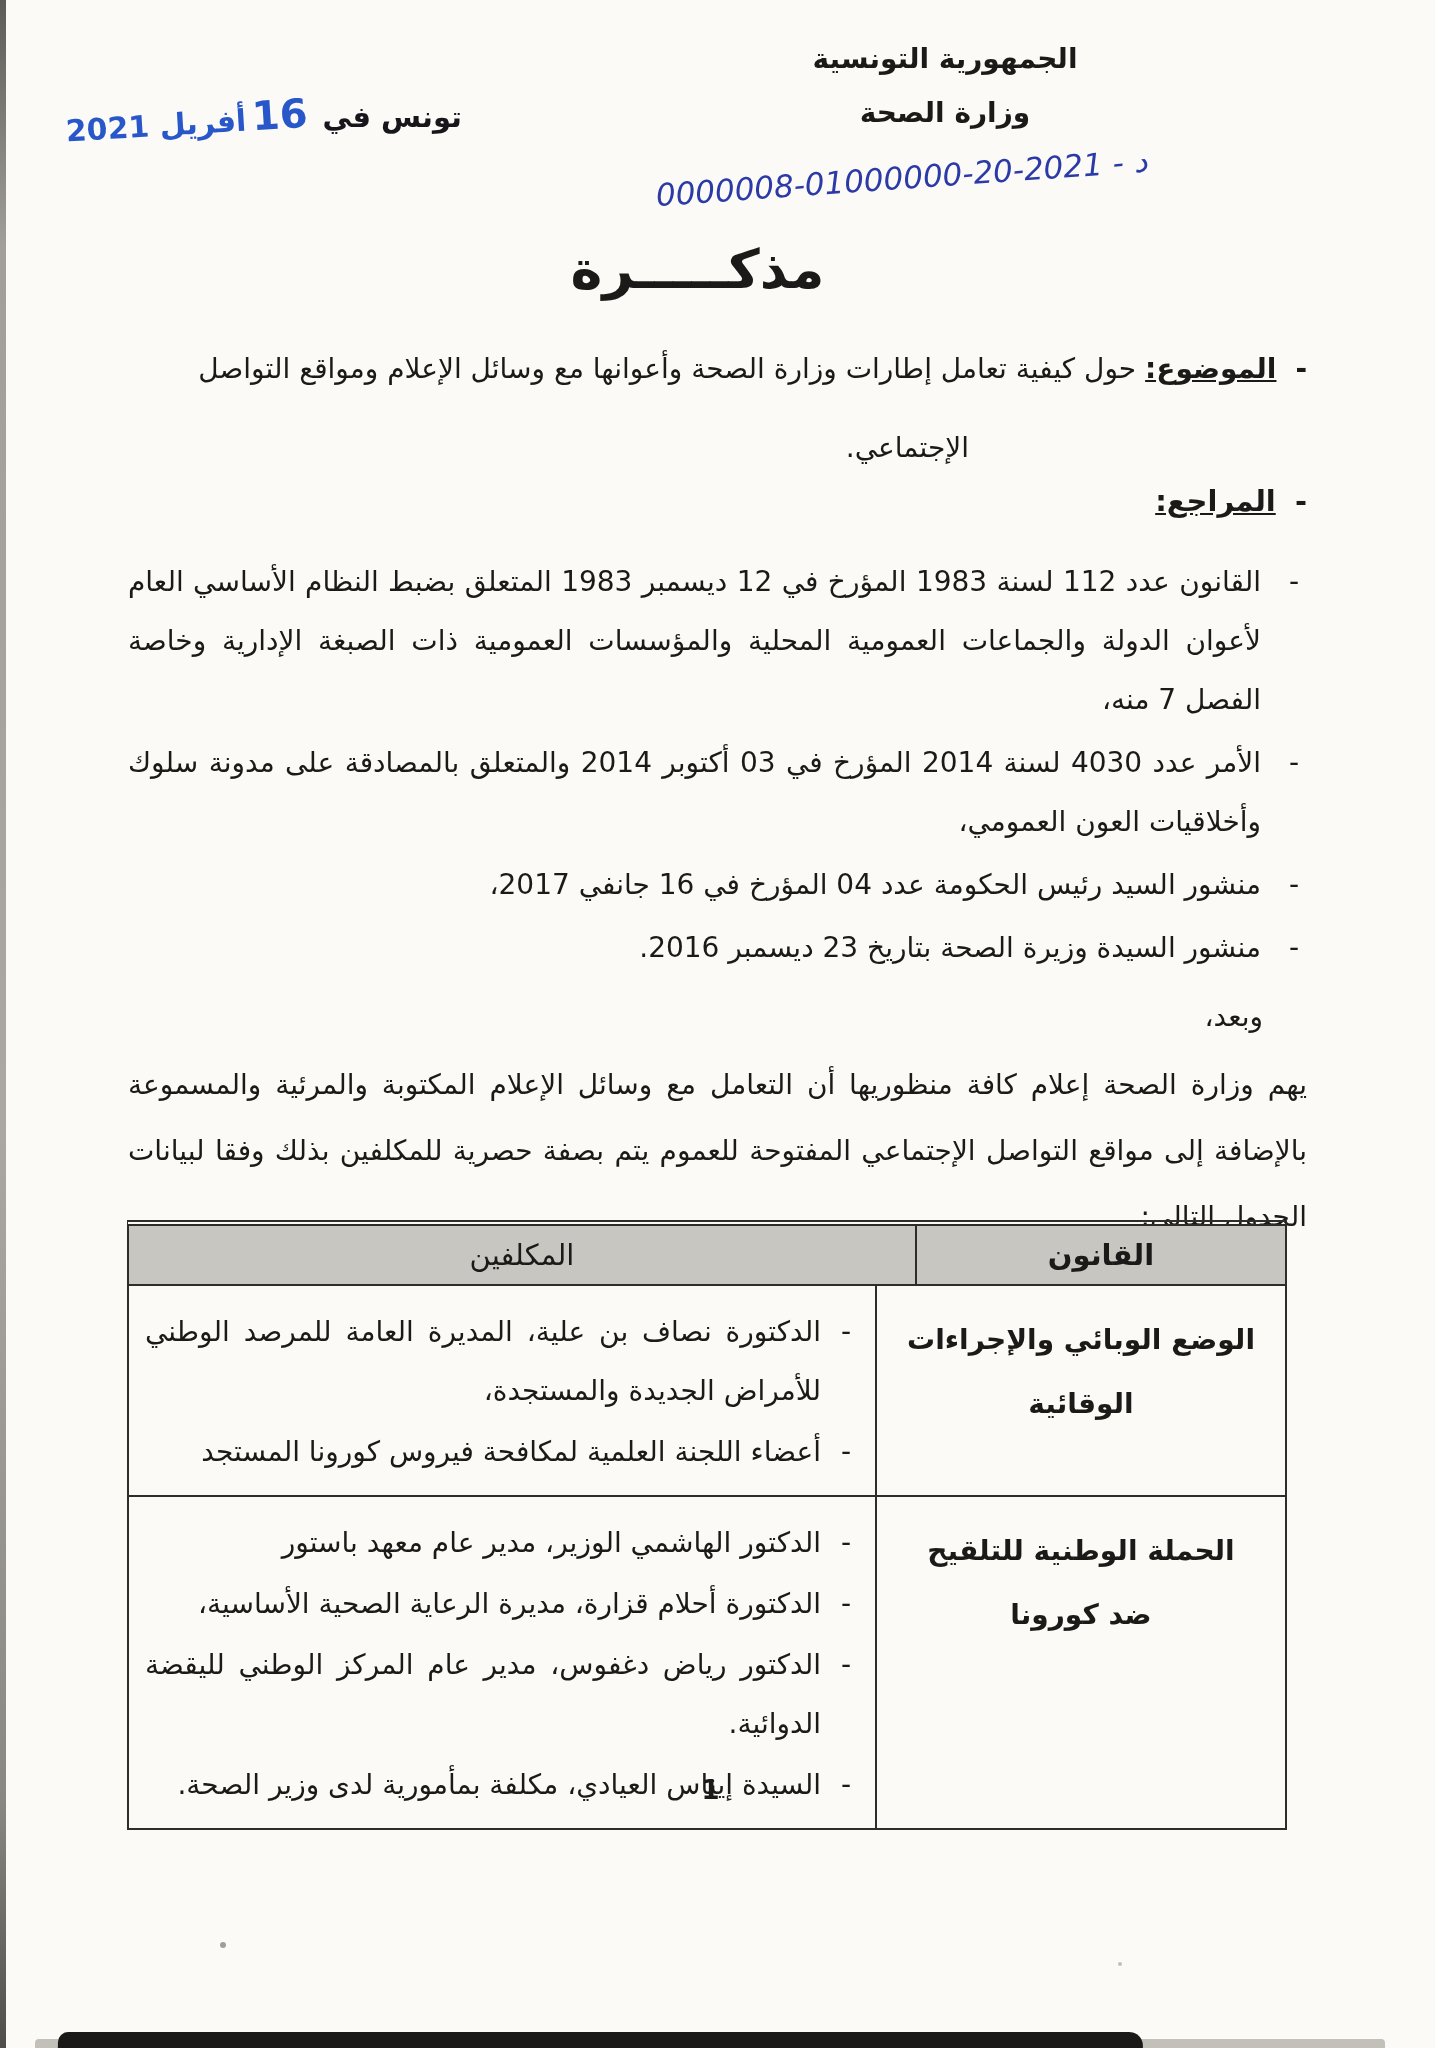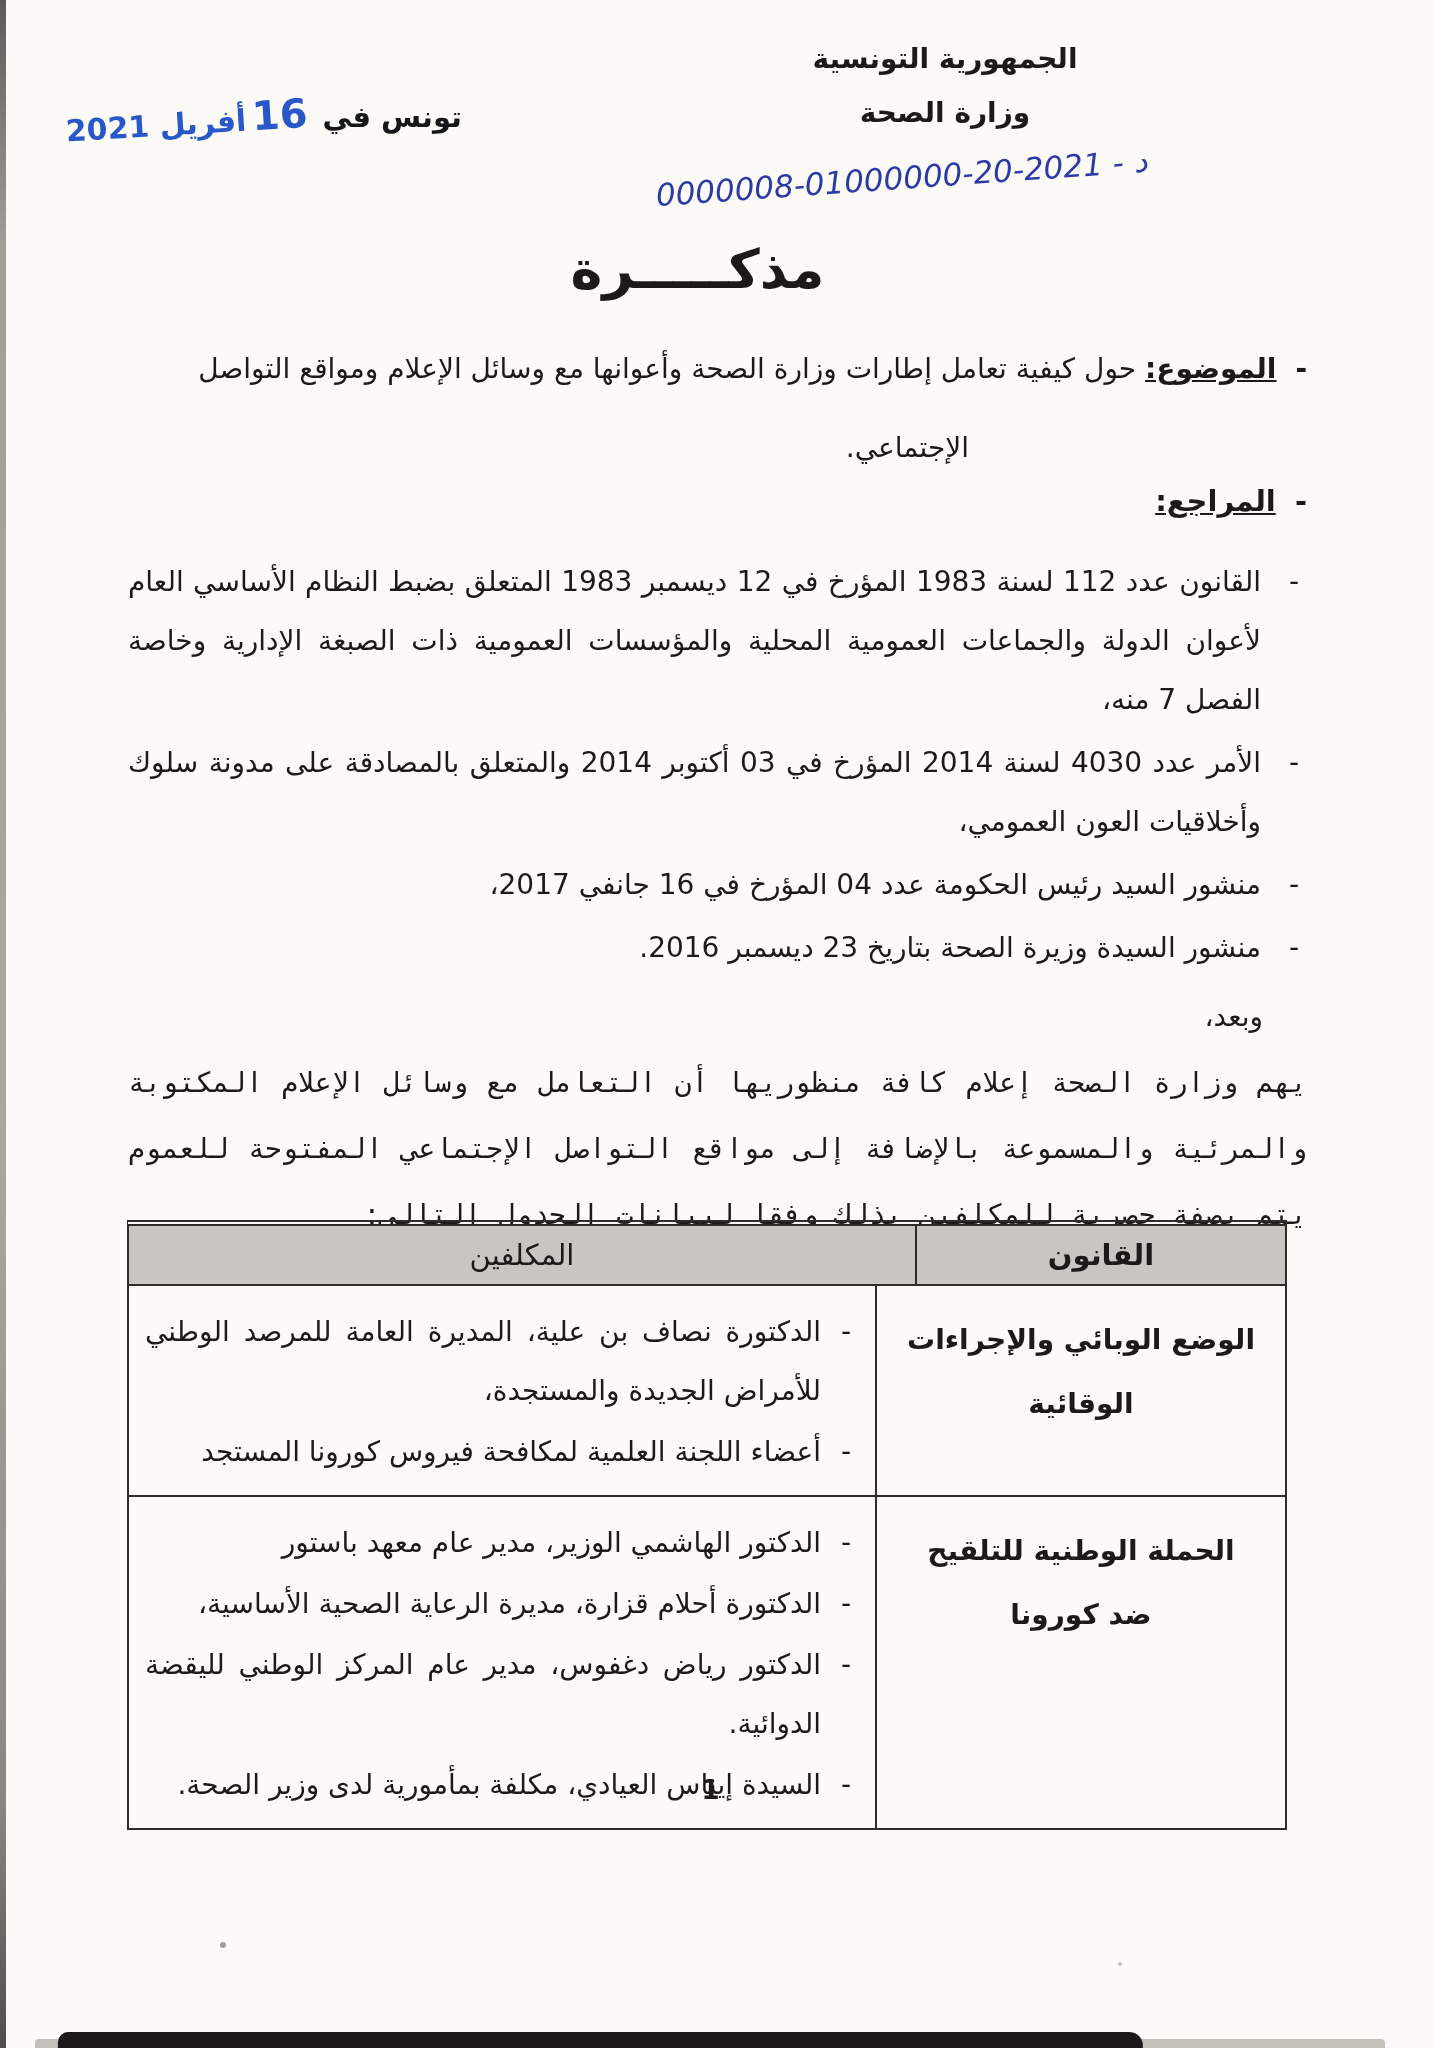--- a/index.html
+++ b/index.html
@@ -74,21 +74,21 @@
     position:relative; padding-right:46px; margin-bottom:4px;
     line-height:59px; text-align:justify;
   }
   .ref-item .marker { position:absolute; right:8px; top:0; }
   .ref-item-short { text-align:right; }
 
   
   .closing { position:absolute; top:1000px; right:172px; font-size:28px; }
   .body-par {
     position:absolute; top:1052px; right:128px; left:128px;
-    font-size:28px; line-height:66px; text-align:justify;font-family:Liberation Mono, monospace;
+    font-size:28px; line-height:66px; text-align:justify;
   }
 
   
   .memo-table {
     position:absolute; top:1220px; left:127px; width:1156px;
     border:2px solid #2f2d2a; border-top:6px double #2f2d2a;
     font-size:28px;
   }
   .t-row { display:flex; }
   .cell-subject {

